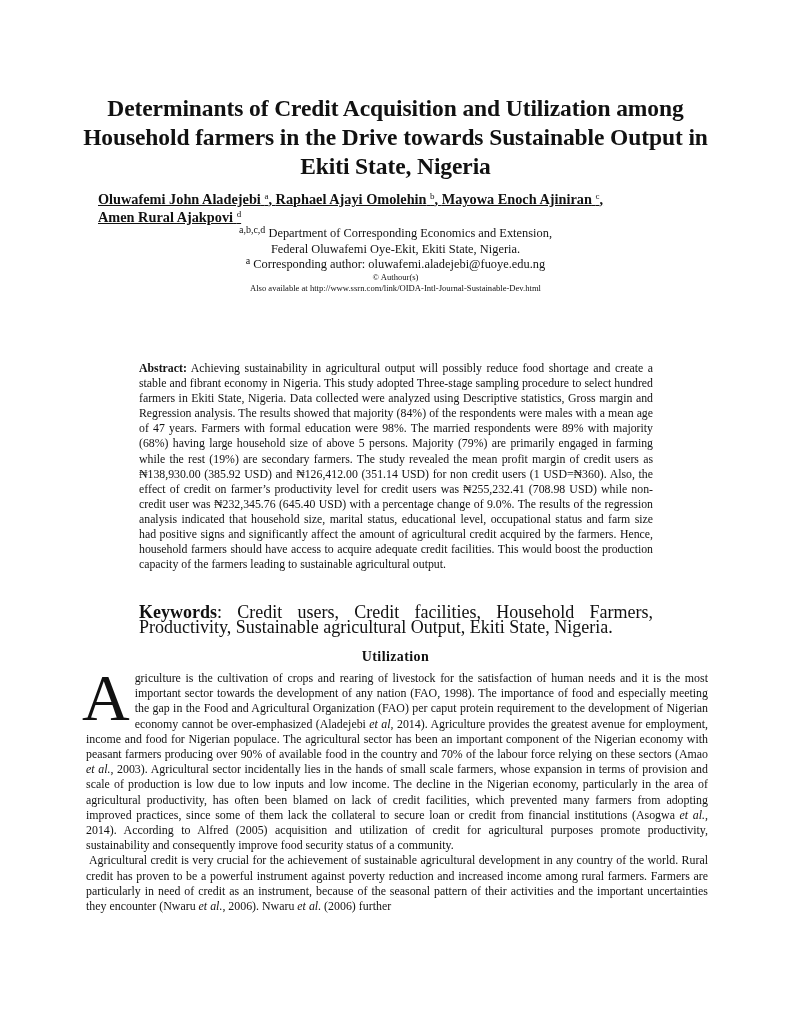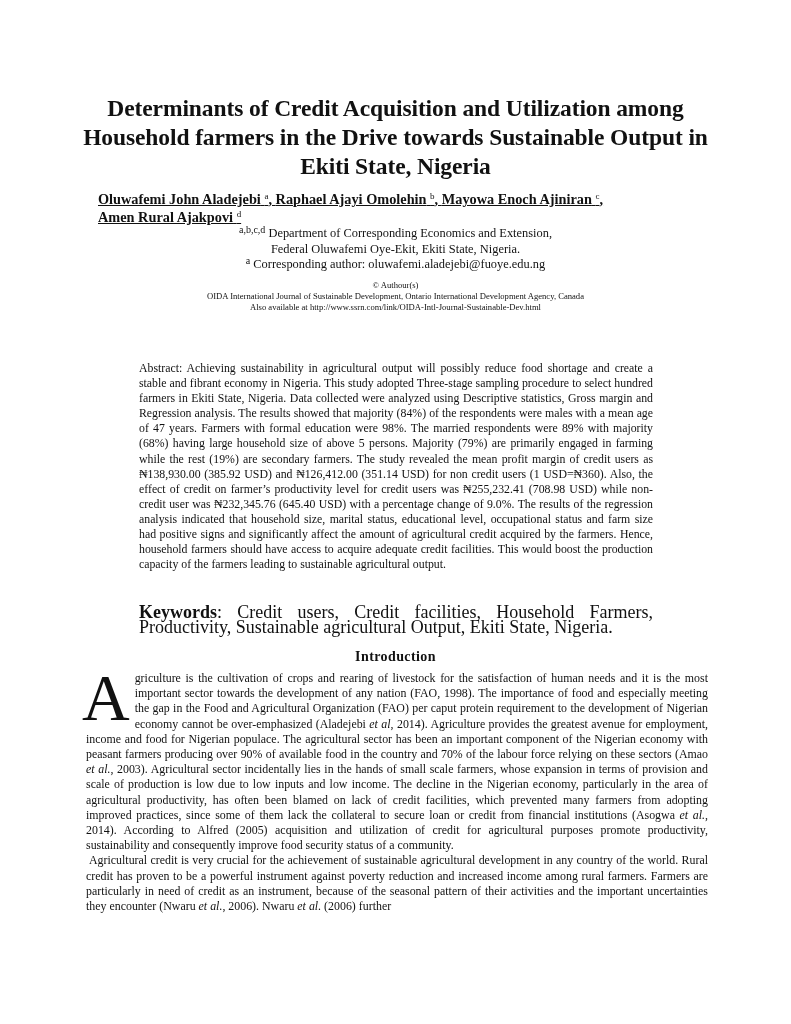--- a/index.html
+++ b/index.html
@@ -3,23 +3,23 @@
 <meta charset="utf-8">
 <style>
   html, body { margin: 0; padding: 0; background: #ffffff; }
   body { width: 791px; height: 1024px; overflow: hidden; position: relative; color: #111; font-family: "Liberation Serif", serif; }
   .page { position: absolute; left: 0; top: 0; width: 731px; height: 1024px; }
   .title { position: absolute; left: 80px; top: 94px; width: 631px; text-align: center; font-weight: bold; font-size: 23.5px; line-height: 29px; letter-spacing: -0.1px; }
   .authors { position: absolute; left: 98px; top: 190px; width: 611px; text-align: left; font-weight: bold; font-size: 14.3px; line-height: 18px; text-decoration: underline; }
   .authors sup { font-size: 9px; font-weight: normal; vertical-align: 5px; line-height: 0; }
   .affil { position: absolute; left: 150px; top: 226px; width: 491px; text-align: center; font-size: 12.4px; line-height: 15.5px; }
   .affil sup { font-size: 10px; vertical-align: 4px; line-height: 0; }
-  .journal { position: absolute; left: 130px; top: 280px; width: 531px; text-align: center; font-size: 8.6px; line-height: 11px; }
+  .journal { position: absolute; left: 130px; top: 272px; width: 531px; text-align: center; font-size: 8.6px; line-height: 11px; }
   .abstract { position: absolute; left: 139px; top: 361px; width: 514px; font-size: 11.8px; line-height: 15.1px; text-align: justify; }
-  .abstract b { font-weight: normal; }
+  .abstract b { font-weight: bold; }
   .keywords { position: absolute; left: 139px; top: 605px; width: 514px; font-size: 18px; line-height: 15.1px; text-align: justify; }
   .heading { position: absolute; left: 80px; top: 649px; width: 631px; text-align: center; font-weight: bold; font-size: 14px; letter-spacing: 0.4px; }
   .intro { position: absolute; left: 86px; top: 671px; width: 622px; font-size: 11.9px; line-height: 15.2px; text-align: justify; }
   .dropcap { float: left; font-size: 66px; line-height: 50px; margin: 2px 5px -4px -4px; font-family: "Liberation Serif", serif; }
   .para { margin: 0; }
   .para2 { margin: 0; text-indent: 3px; }
   i { font-style: italic; }
 </style>
 </head>
 <body>
@@ -42,32 +42,31 @@
   <div class="affil">
     <sup>a,b,c,d</sup>
     <span>Department of Corresponding Economics and Extension,</span><br>
     <span>Federal Oluwafemi Oye-Ekit, Ekiti State, Nigeria.</span><br>
     <sup>a</sup>
     <span>Corresponding author: oluwafemi.aladejebi@fuoye.edu.ng</span>
   </div>
 
   <div class="journal">
     <div>© Authour(s)</div>
-    <div>OIDA International Journal of Sustainable Development, Ontario International Development Agency, Canada</div>
     <div>Also available at http://www.ssrn.com/link/OIDA-Intl-Journal-Sustainable-Dev.html</div>
   </div>
 
   <div class="abstract">
     <b>Abstract:</b><span> Achieving sustainability in agricultural output will possibly reduce food shortage and create a stable and fibrant economy in Nigeria. This study adopted Three-stage sampling procedure to select hundred farmers in Ekiti State, Nigeria. Data collected were analyzed using Descriptive statistics, Gross margin and Regression analysis. The results showed that majority (84%) of the respondents were males with a mean age of 47 years. Farmers with formal education were 98%. The married respondents were 89% with majority (68%) having large household size of above 5 persons. Majority (79%) are primarily engaged in farming while the rest (19%) are secondary farmers. The study revealed the mean profit margin of credit users as ₦138,930.00 (385.92 USD) and ₦126,412.00 (351.14 USD) for non credit users (1 USD=₦360). Also, the effect of credit on farmer’s productivity level for credit users was ₦255,232.41 (708.98 USD) while non-credit user was ₦232,345.76 (645.40 USD) with a percentage change of 9.0%. The results of the regression analysis indicated that household size, marital status, educational level, occupational status and farm size had positive signs and significantly affect the amount of agricultural credit acquired by the farmers. Hence, household farmers should have access to acquire adequate credit facilities. This would boost the production capacity of the farmers leading to sustainable agricultural output.</span>
   </div>
 
   <div class="keywords">
     <b>Keywords</b><span>: Credit users, Credit facilities, Household Farmers, Productivity, Sustainable agricultural Output, Ekiti State, Nigeria.</span>
   </div>
 
-  <div class="heading">Introduction</div>
+  <div class="heading">Utilization</div>
 
   <div class="intro">
     <p class="para"><span class="dropcap">A</span><span>griculture is the cultivation of crops and rearing of livestock for the satisfaction of human needs and it is the most important sector towards the development of any nation (FAO, 1998). The importance of food and especially meeting the gap in the Food and Agricultural Organization (FAO) per caput protein requirement to the development of Nigerian economy cannot be over-emphasized (Aladejebi </span><i>et al</i><span>, 2014). Agriculture provides the greatest avenue for employment, income and food for Nigerian populace. The agricultural sector has been an important component of the Nigerian economy with peasant farmers producing over 90% of available food in the country and 70% of the labour force relying on these sectors (Amao </span><i>et al.</i><span>, 2003). Agricultural sector incidentally lies in the hands of small scale farmers, whose expansion in terms of provision and scale of production is low due to low inputs and low income. The decline in the Nigerian economy, particularly in the area of agricultural productivity, has often been blamed on lack of credit facilities, which prevented many farmers from adopting improved practices, since some of them lack the collateral to secure loan or credit from financial institutions (Asogwa </span><i>et al.</i><span>, 2014). According to Alfred (2005) acquisition and utilization of credit for agricultural purposes promote productivity, sustainability and consequently improve food security status of a community.</span></p>
     <p class="para2"><span>Agricultural credit is very crucial for the achievement of sustainable agricultural development in any country of the world. Rural credit has proven to be a powerful instrument against poverty reduction and increased income among rural farmers. Farmers are particularly in need of credit as an instrument, because of the seasonal pattern of their activities and the important uncertainties they encounter (Nwaru </span><i>et al.</i><span>, 2006). Nwaru </span><i>et al.</i><span> (2006) further</span></p>
   </div>
 
 </div>
 
 </body></html>

